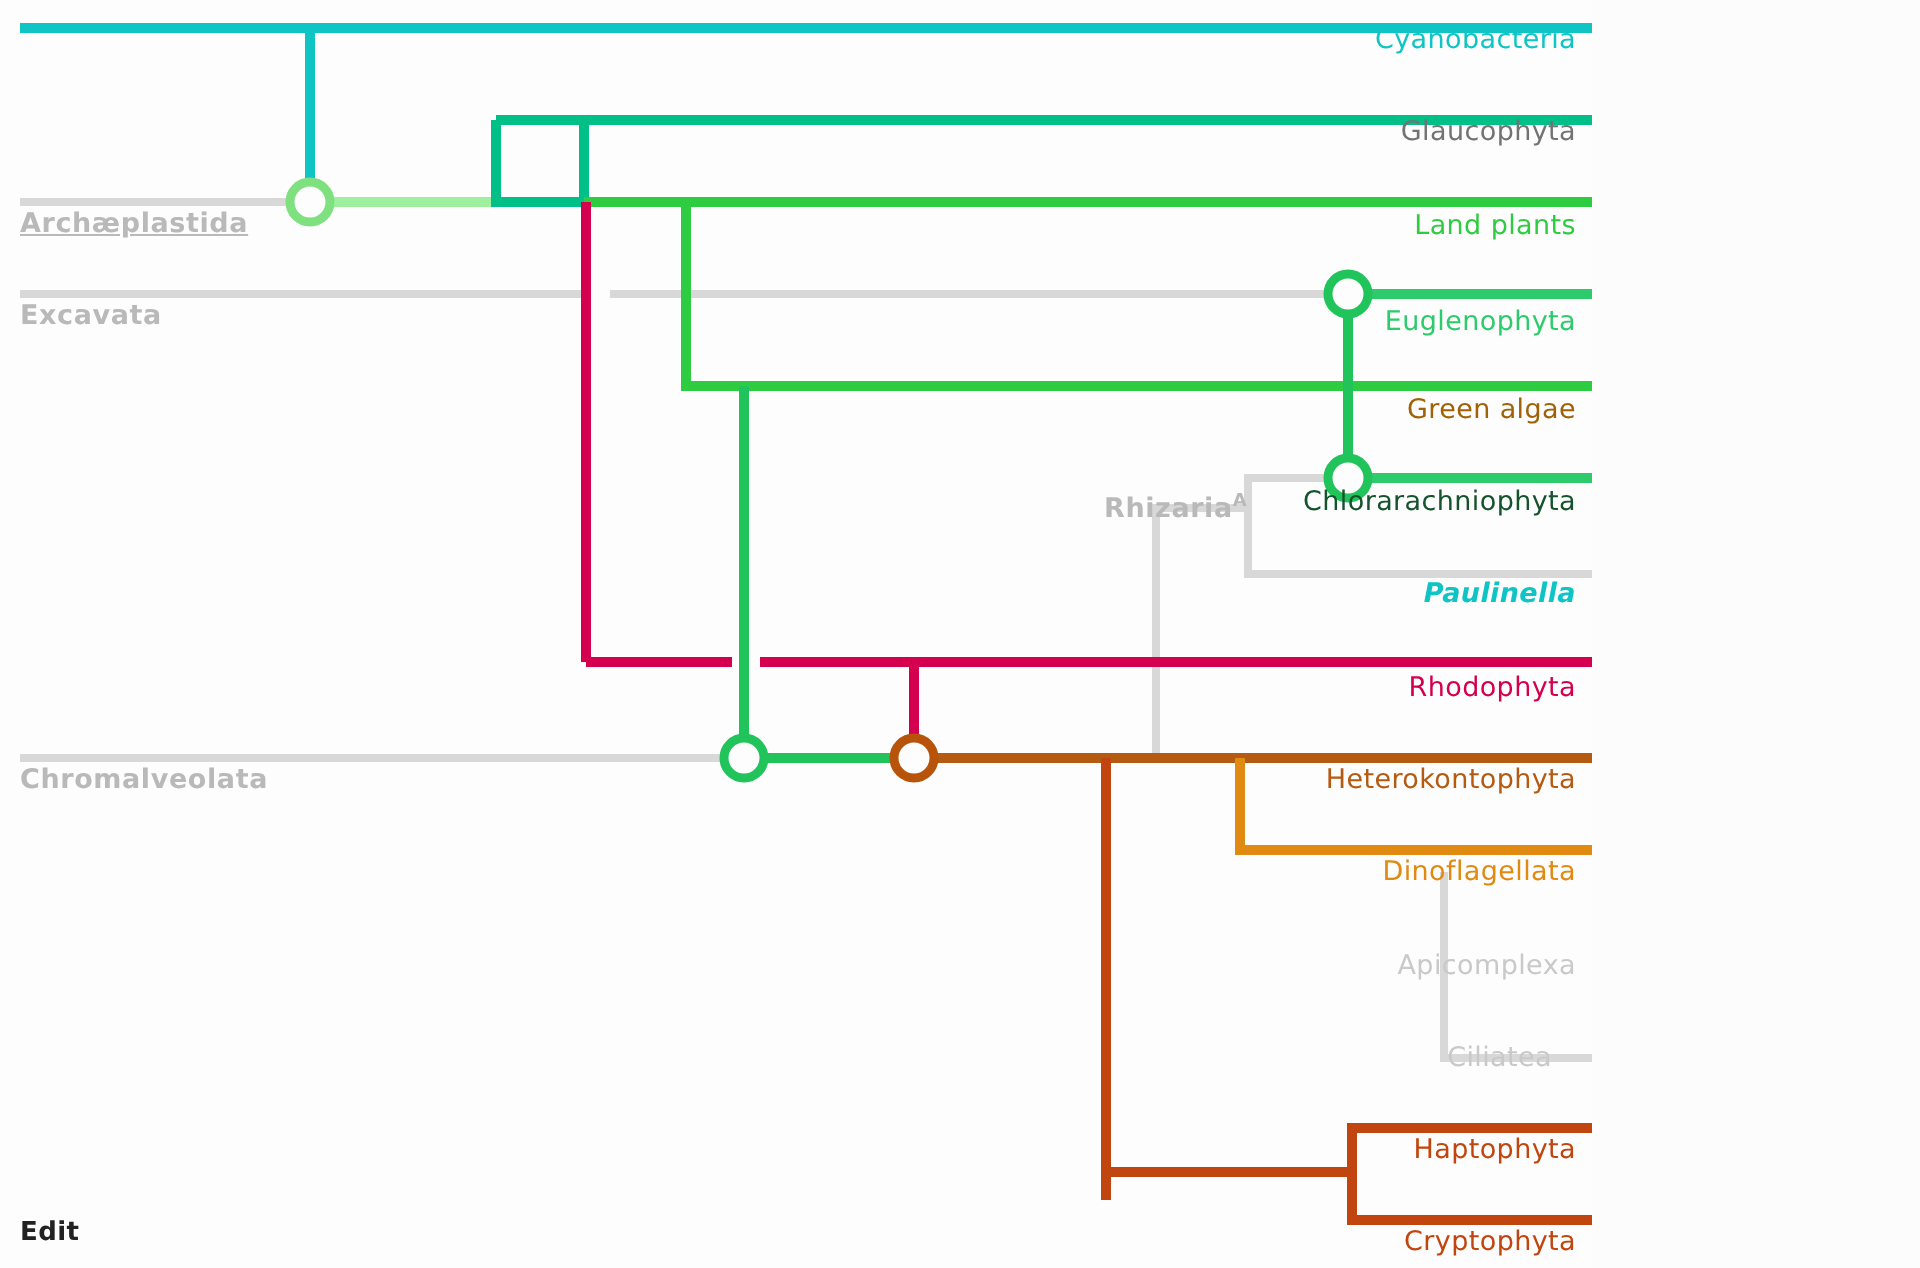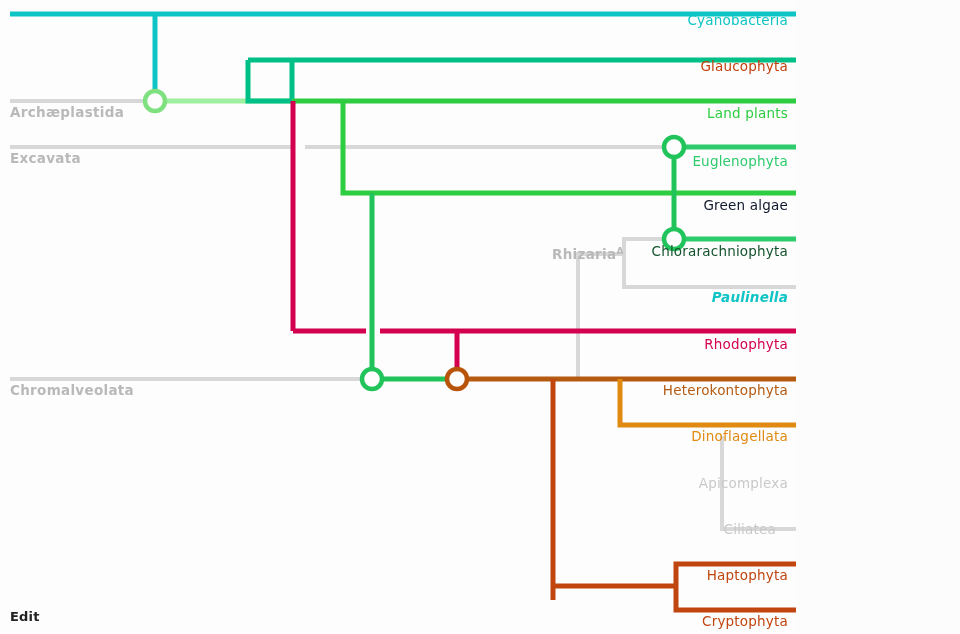--- a/index.html
+++ b/index.html
@@ -129,35 +129,35 @@
       <circle cx="674" cy="147" r="10" stroke="#21c45a"></circle>
       <circle cx="674" cy="239" r="10" stroke="#21c45a"></circle>
       <circle cx="814" cy="287" r="10" stroke="#0fc4c4"></circle>
       <circle cx="372" cy="379" r="10" stroke="#21c45a"></circle>
       <circle cx="457" cy="379" r="10" stroke="#b8540a"></circle>
     </g>
 
   </svg>
 
   <div class="taxon-label" style="right:8px; top:20px;  color:#0fc4c4;">Cyanobacteria</div>
-  <div class="taxon-label" style="right:8px; top:66px;  color:#c2410c;">Glaucophyta</div>
+  <div class="taxon-label" style="right:8px; top:66px;  color:#737373;">Glaucophyta</div>
   <div class="taxon-label" style="right:8px; top:113px; color:#2ecc40;">Land plants</div>
   <div class="taxon-label" style="right:8px; top:161px; color:#2ecb6d;">Euglenophyta</div>
-  <div class="taxon-label" style="right:8px; top:205px; color:#0f172a;">Green algae</div>
+  <div class="taxon-label" style="right:8px; top:205px; color:#a16207;">Green algae</div>
   <div class="taxon-label" style="right:8px; top:251px; color:#14532d;">Chlorarachniophyta</div>
   <div class="taxon-label italic" style="right:8px; top:297px; color:#0fc4c4;">Paulinella</div>
   <div class="taxon-label" style="right:8px; top:344px; color:#d4004f;">Rhodophyta</div>
   <div class="taxon-label" style="right:8px; top:390px; color:#b55a11;">Heterokontophyta</div>
   <div class="taxon-label" style="right:8px; top:436px; color:#e08a12;">Dinoflagellata</div>
   <div class="taxon-label" style="right:8px; top:483px; color:#c9c9c9;">Apicomplexa</div>
   <div class="taxon-label" style="right:20px; top:529px; color:#c9c9c9;">Ciliatea</div>
   <div class="taxon-label" style="right:8px; top:575px; color:#c1450f;">Haptophyta</div>
   <div class="taxon-label" style="right:8px; top:621px; color:#c1450f;">Cryptophyta</div>
 
-  <div class="group-label" style="left:10px; top:112px;">
+  <div class="group-label" style="left:10px; top:112px;text-decoration:underline;">
     <span>Archæplastida</span>
   </div>
   <div class="group-label" style="left:10px; top:158px;">
     <span>Excavata</span>
   </div>
   <div class="group-label" style="left:516px; top:254px;margin-left:36px;">
     <span>Rhizaria</span><span class="sup">A</span>
   </div>
   <div class="group-label" style="left:10px; top:390px;">
     <span>Chromalveolata</span>

